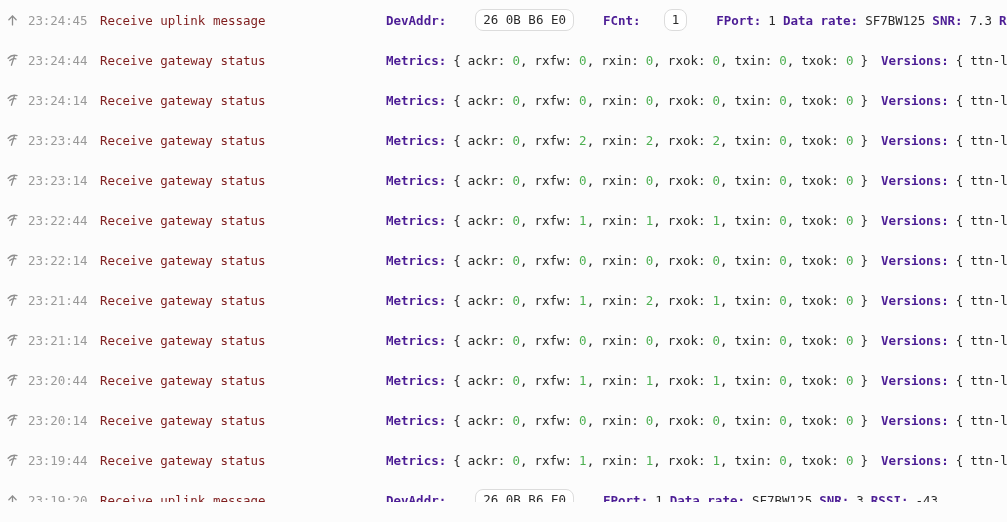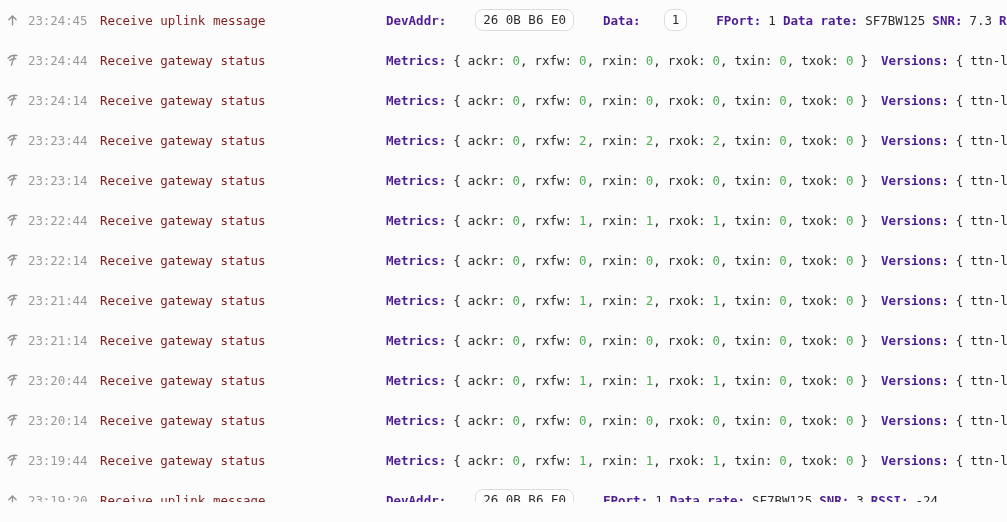--- a/index.html
+++ b/index.html
@@ -118,21 +118,21 @@
         </svg>
       </span>
       <span class="cell-time">23:24:45</span>
       <span class="cell-desc">Receive uplink message</span>
       <span class="cell-detail">
         <span class="uplink-group">
           <span class="lbl">DevAddr:</span>
           <span class="sp-lg"></span>
           <span class="chip">26 0B B6 E0</span>
           <span class="sp-lg"></span>
-          <span class="lbl">Data:</span>
+          <span class="lbl">FCnt:</span>
           <span class="sp"></span>
           <span class="chip">1</span>
           <span class="sp-lg"></span>
           <span class="lbl">FPort:</span>
           <span class="sp"></span>
           <span class="val">1</span>
           <span class="sp"></span>
           <span class="lbl">Data rate:</span>
           <span class="sp"></span>
           <span class="val">SF7BW125</span>
@@ -785,17 +785,17 @@
           <span class="lbl">Data rate:</span>
           <span class="sp"></span>
           <span class="val">SF7BW125</span>
           <span class="sp"></span>
           <span class="lbl">SNR:</span>
           <span class="sp"></span>
           <span class="val">3</span>
           <span class="sp"></span>
           <span class="lbl">RSSI:</span>
           <span class="sp"></span>
-          <span class="val">-24</span>
+          <span class="val">-43</span>
         </span>
       </span>
     </div>
   </div>
 
 </body></html>

